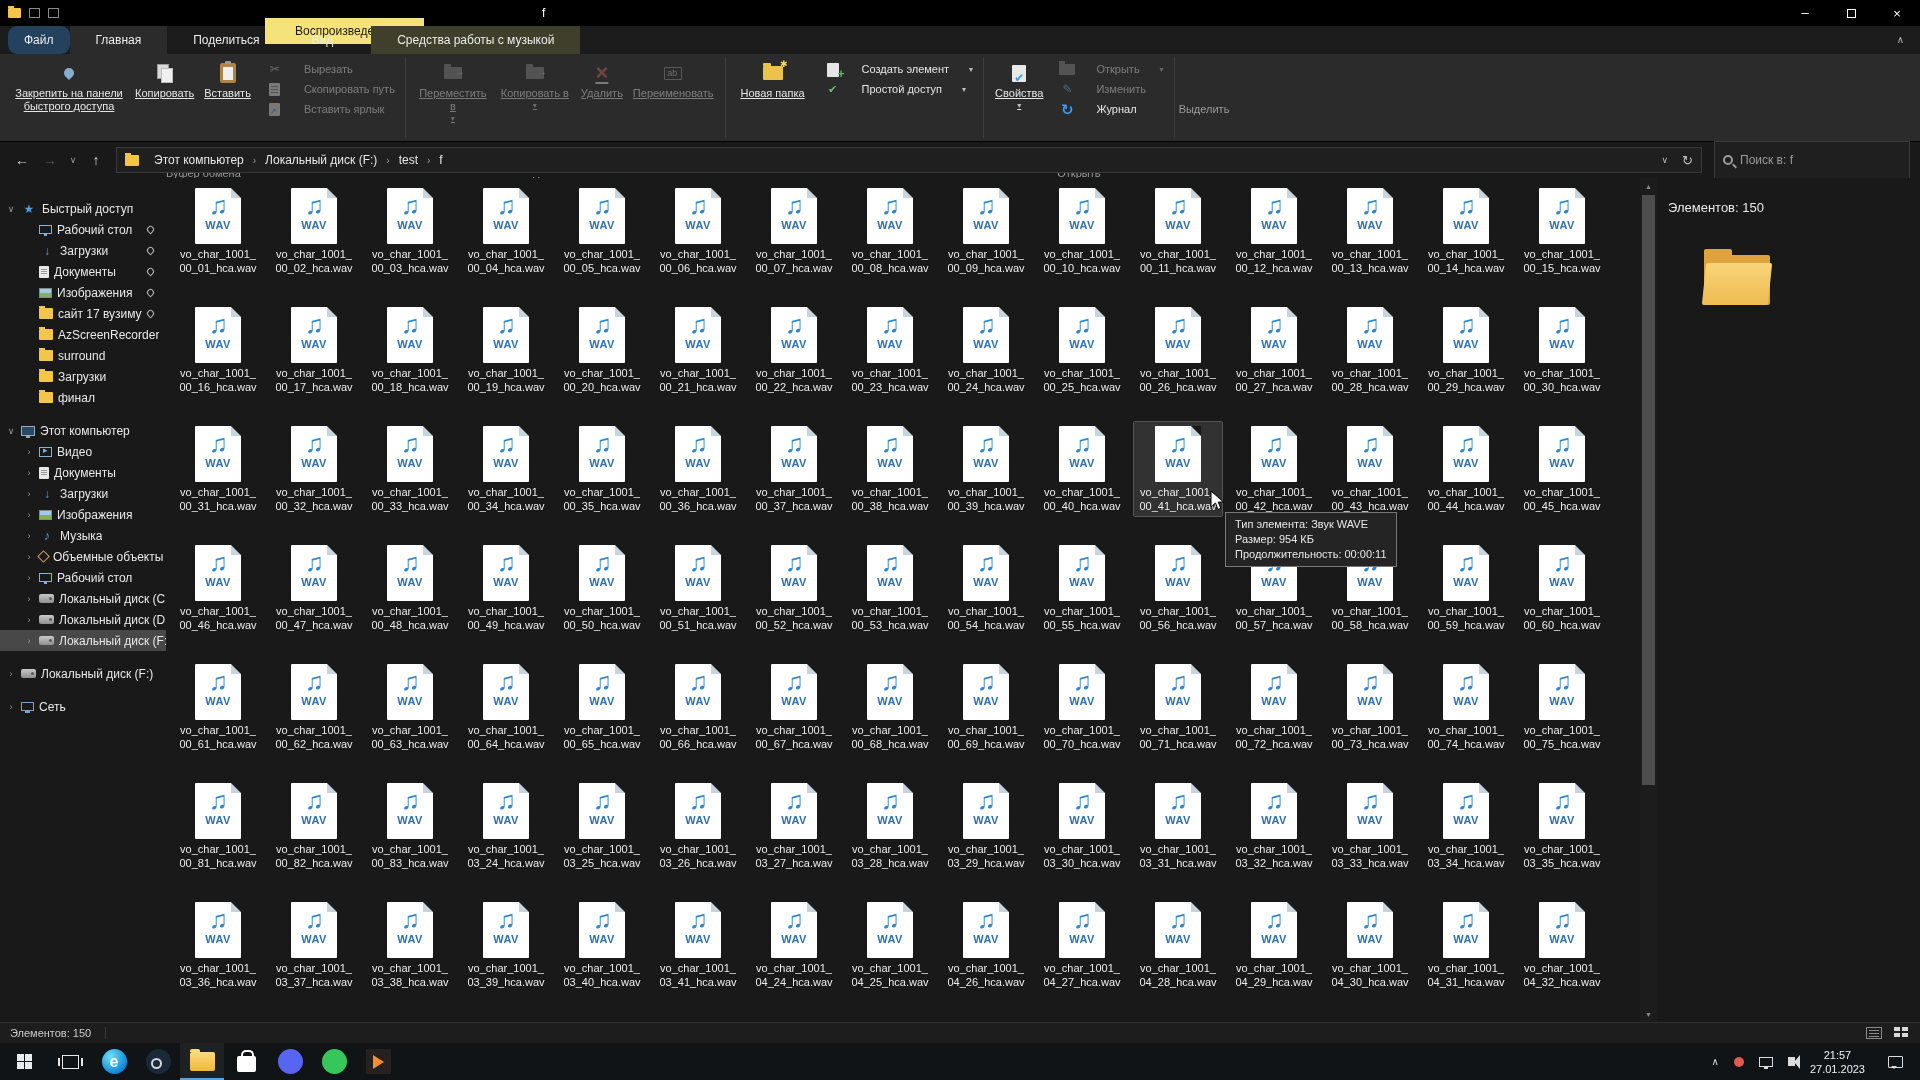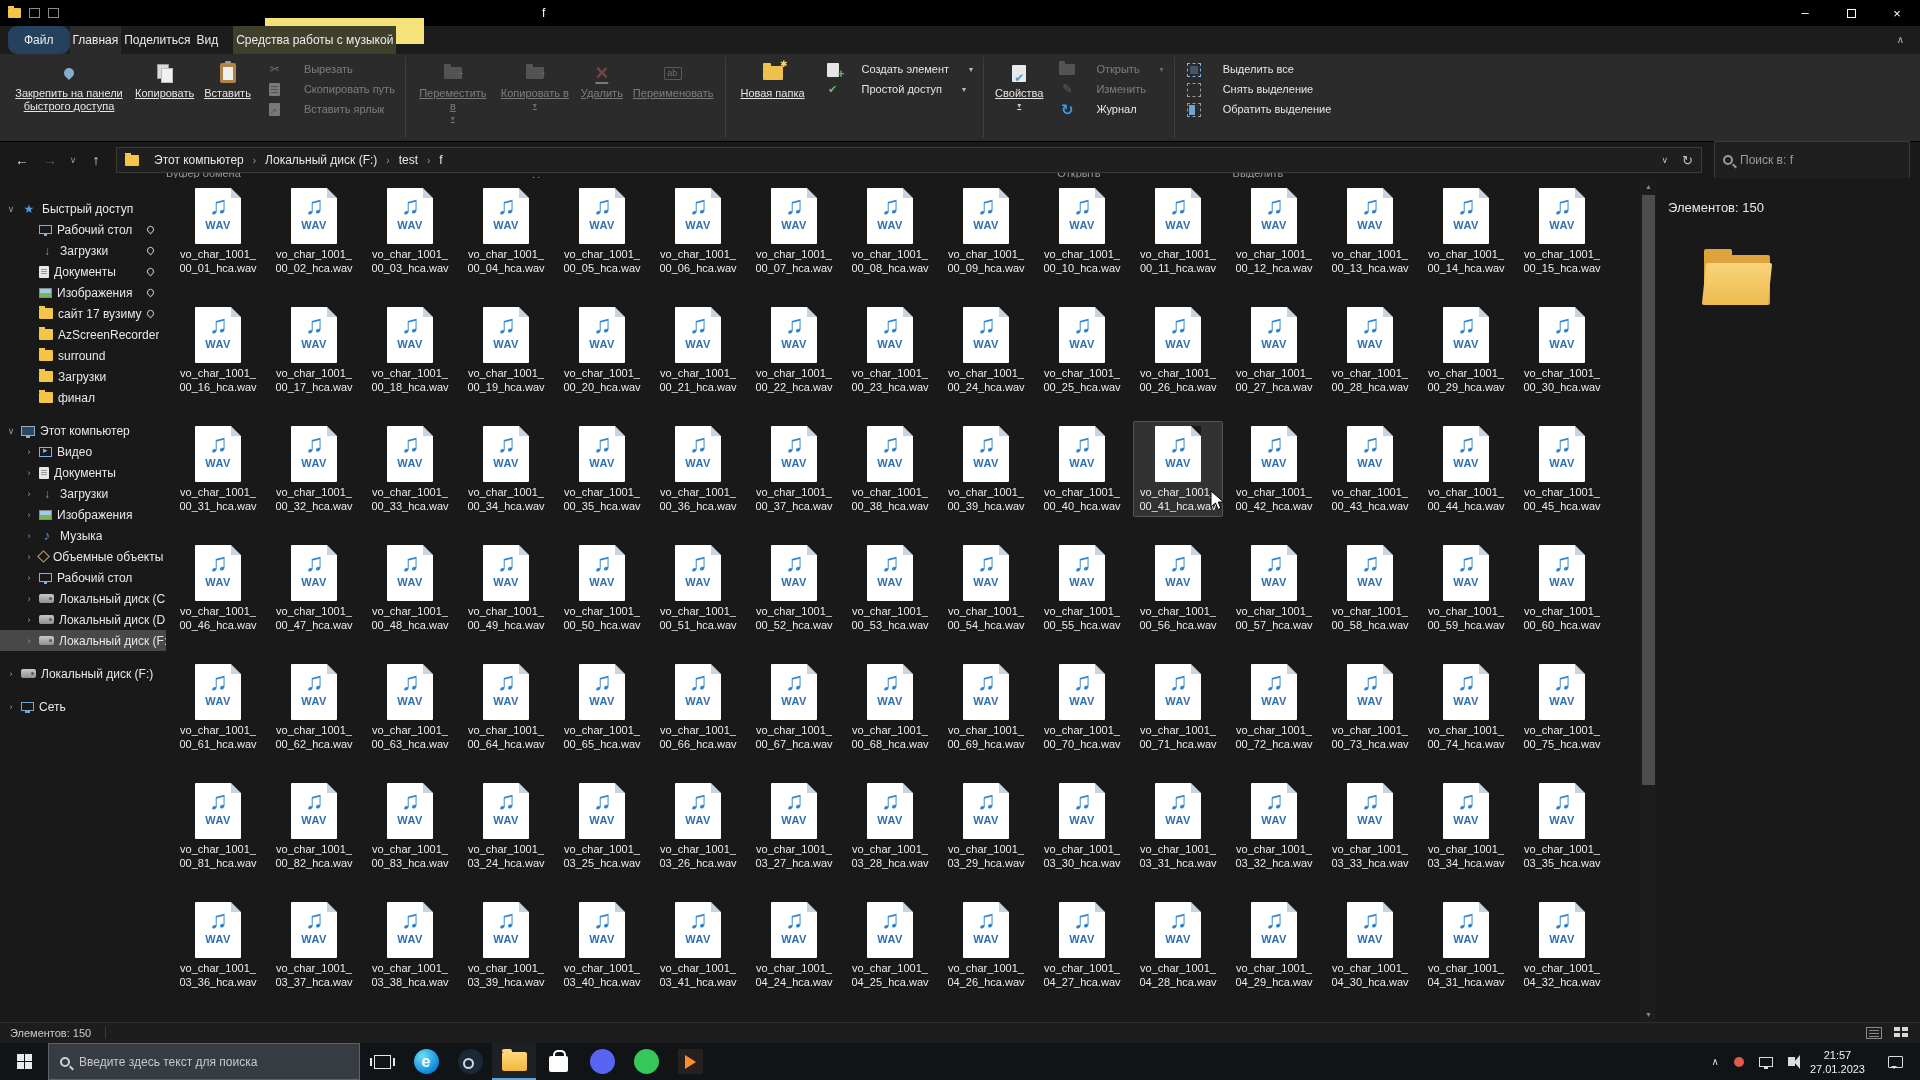--- a/index.html
+++ b/index.html
@@ -19,21 +19,21 @@
   .qa-sq { width:11px; height:10px; border:1px solid #8a8a8a; }
   .ctx-badge { margin-left:206px; height:26px; line-height:26px; padding:0 30px; background:#f6e27a; color:#1a1a1a; font-size:12px;margin-top:36px; }
   .win-title { margin-left:118px; color:#fff; font-size:12px; }
   .win-controls { margin-left:auto; display:flex; height:26px; }
   .wc { width:46px; height:26px; display:flex; align-items:center; justify-content:center; color:#fff; font-size:13px; }
   .wc-max-box { width:9px; height:9px; border:1px solid #fff; display:block; }
   .wc-min-bar { display:block; line-height:10px; }
 
   
   .tabs-row { height:28px; background:#1c1c1c; display:flex; align-items:stretch; padding-left:8px; }
-  .tab { padding:0 3px; line-height:28px; font-size:12px; color:#ececec; }
+  .tab { padding:0 26px; line-height:28px; font-size:12px; color:#ececec; }
   .tab.file { background:#24425e; padding:0 16px;border-radius:9px; }
   .tab.active { background:#2b2b2b; }
   .tab.contextual { margin-left:12px; background:#3f3f2c; }
   .ribbon-collapse { margin-left:auto; padding-right:16px; color:#b5b5b5; font-size:10px; line-height:28px; }
 
   
   .ribbon-body { height:88px; background:#2b2b2b; display:flex; align-items:stretch; padding-left:2px; border-bottom:1px solid #000; }
   .rgroup { display:flex; flex-direction:column; }
   .rg-items { flex:1; display:flex; align-items:flex-start; padding:4px 6px 0; }
   .rg-label { text-align:center; font-size:11px; color:#9a9a9a; padding:1px 4px 4px;margin-top:48px; }
@@ -372,42 +372,20 @@
           <span class="ric i-history"></span>
           <span>Журнал</span>
         </button>
       </div>
     </div>
     <div class="rg-label">Открыть</div>
   </div>
   <div class="rg-sep"></div>
 
   <div class="rgroup">
-    <div class="rg-items">
-      <div class="rcol" style="margin-left:0;">
-        <button class="rbtn-sm">
-          <span class="ric">
-              <span class="i-selall"></span>
-            </span>
-          <span>Выделить все</span>
-        </button>
-        <button class="rbtn-sm">
-          <span class="ric">
-              <span class="i-selnone"></span>
-            </span>
-          <span>Снять выделение</span>
-        </button>
-        <button class="rbtn-sm">
-          <span class="ric">
-              <span class="i-selinv"></span>
-            </span>
-          <span>Обратить выделение</span>
-        </button>
-      </div>
-    </div>
     <div class="rg-label">Выделить</div>
   </div>
 </div>
 
 <div class="navbar">
   <div class="nav-btn">←</div>
   <div class="nav-btn dim">→</div>
   <div class="nav-chev">∨</div>
   <div class="nav-btn">↑</div>
   <div class="addressbar">
@@ -1820,20 +1798,25 @@
     <div class="v-arrow up">▲</div>
     <div class="v-thumb"></div>
     <div class="v-arrow down">▼</div>
   </div>
 
   <div class="details">
     <div class="details-count">Элементов: 150</div>
     <div class="big-folder"></div>
   </div>
 
+  <div class="tooltip">
+      <div>Тип элемента: Звук WAVE</div>
+      <div>Размер: 954 КБ</div>
+      <div>Продолжительность: 00:00:11</div>
+    </div>
 
   <svg class="cursor" width="15" height="21" viewBox="0 0 15 21">
     <path d="M1,1 L1,17 L5.5,13 L8,19.5 L10.8,18.3 L8.2,12 L13.5,12 Z" fill="#fff" stroke="#000" stroke-width="1"></path>
   </svg>
 </div>
 
 <div class="statusbar">
   <span>Элементов: 150</span>
   <span class="status-div"></span>
   <span class="view-btns">
@@ -1843,24 +1826,20 @@
 </div>
 
 <div class="taskbar">
   <div class="tb-start">
     <span class="winlogo">
         <span></span>
         <span></span>
         <span></span>
         <span></span>
       </span>
-  </div>
-  <div class="tb-search">
-    <span class="mag"></span>
-    <input type="text" placeholder="Введите здесь текст для поиска" style="">
   </div>
   <div class="tb-btn">
       <span class="taskview"></span>
     </div>
   <div class="tb-app">
       <span class="app-circ edge-c">e</span>
     </div>
   <div class="tb-app">
       <span class="app-circ steam-c"></span>
     </div>

